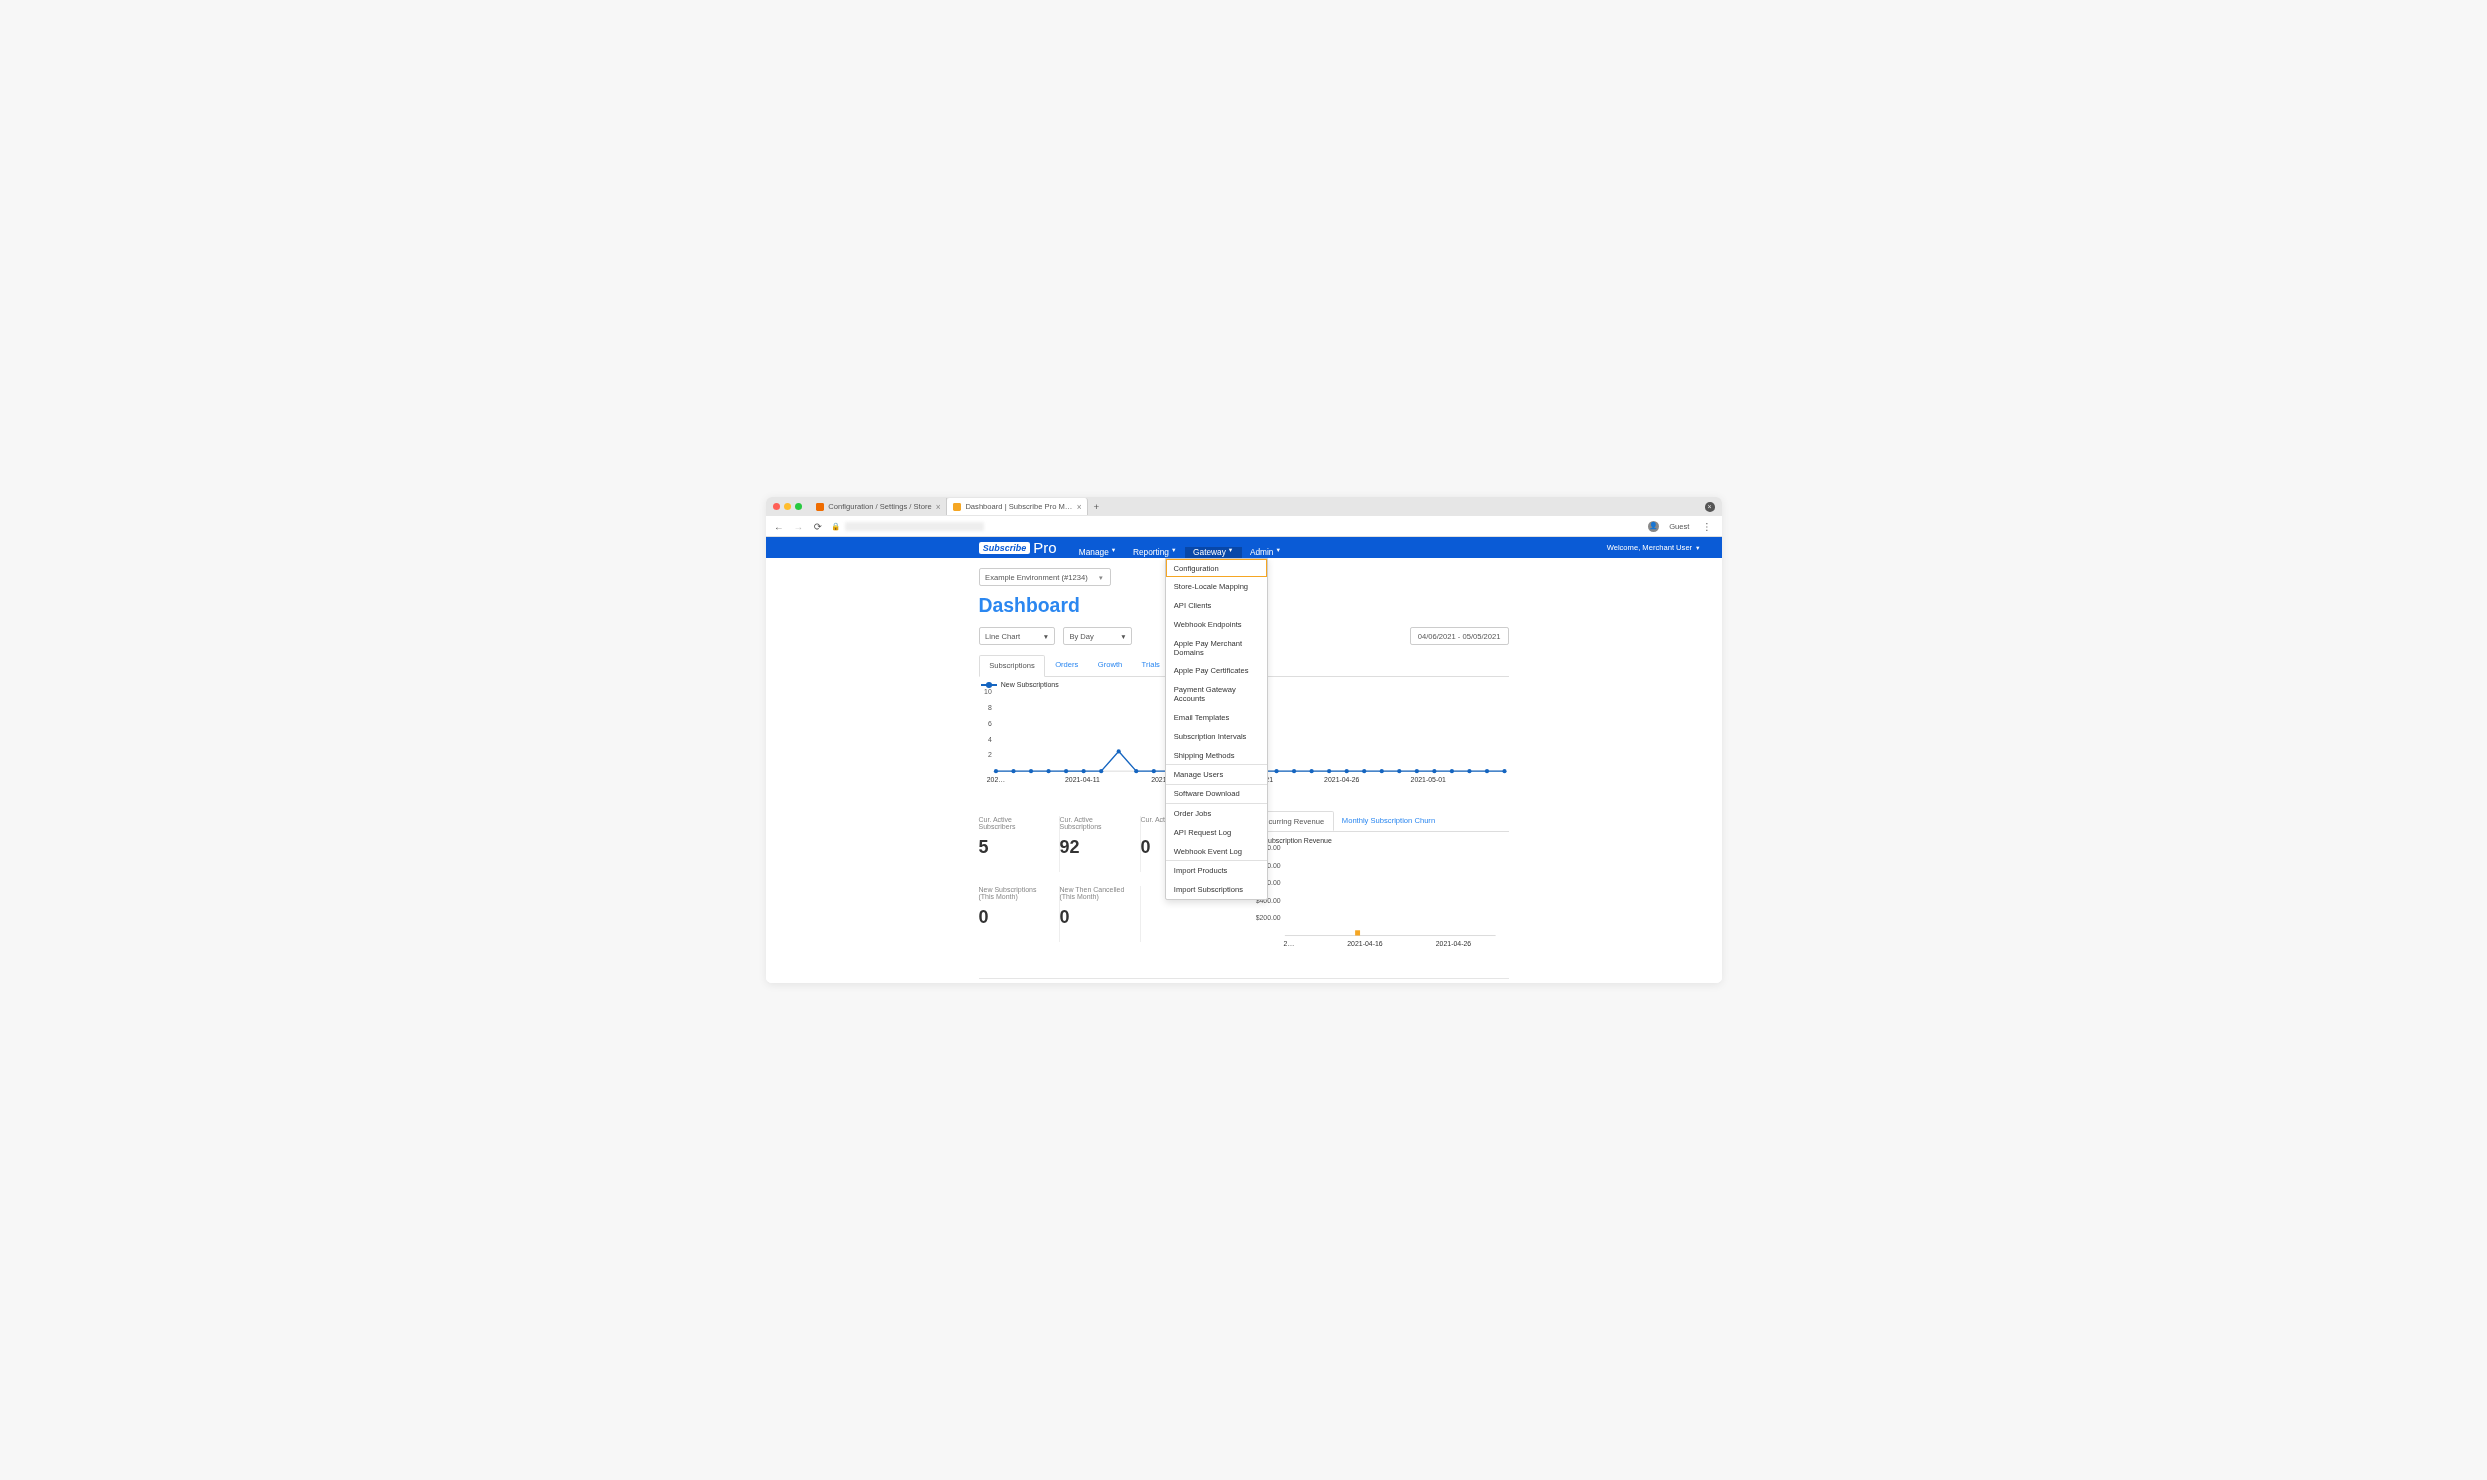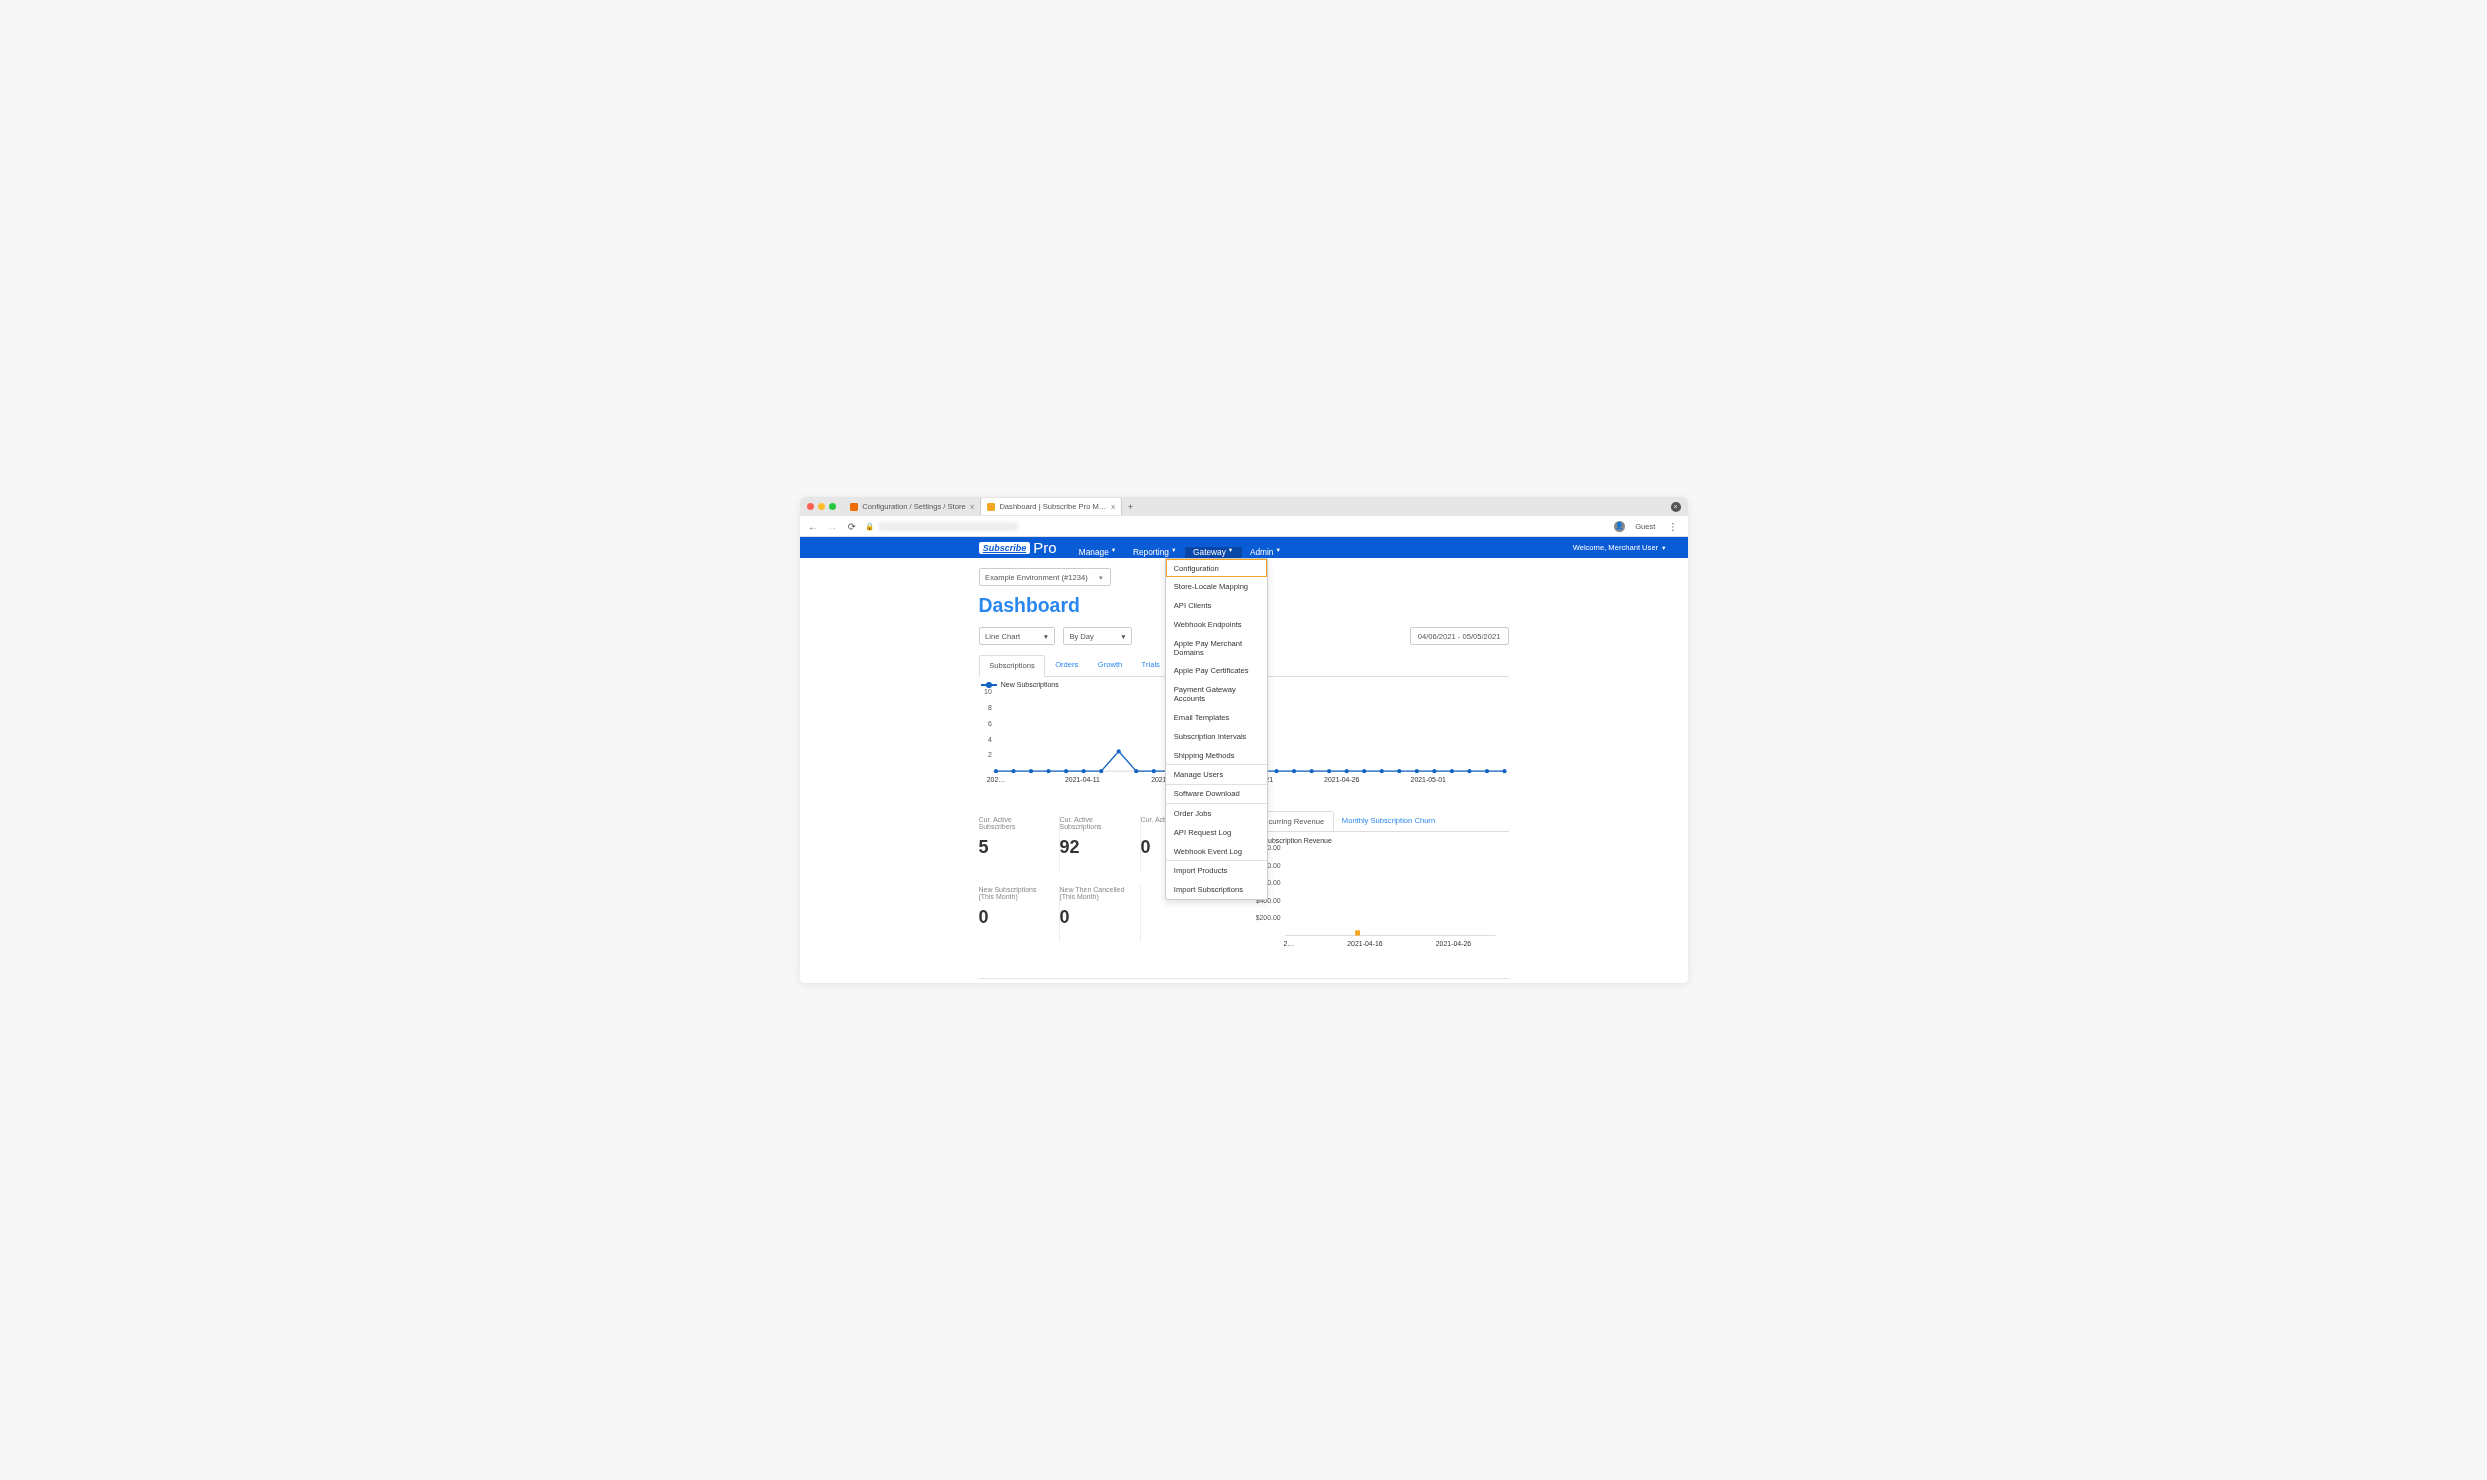--- a/index.html
+++ b/index.html
@@ -1,18 +1,18 @@
 <!DOCTYPE html>
 <html style="font-size:11px"><head>
 <meta charset="utf-8">
 <style>
 * { box-sizing: border-box; margin: 0; padding: 0; font-family: -apple-system, BlinkMacSystemFont, "Segoe UI", Helvetica, Arial, sans-serif; }
 body { background: #f7f7f7; display: flex; align-items: center; justify-content: center; min-height: 100vh; padding: 28px; }
 
-.browser-window { width: 888px; height: 486px; background: #fff; border-radius: 5.6px; overflow: hidden; box-shadow: 0 1.4px 8.3px rgba(0,0,0,0.08); position: relative; }
+.browser-window { width: 956px; height: 486px; background: #fff; border-radius: 5.6px; overflow: hidden; box-shadow: 0 1.4px 8.3px rgba(0,0,0,0.08); position: relative; }
 
 .tab-bar { height: 19.4px; background: #e6e6e6; display: flex; align-items: center; padding: 0 7px; position: relative; }
 .traffic-lights { display: flex; gap: 4.2px; margin-right: 8.3px; }
 .light { width: 7px; height: 7px; border-radius: 50%; }
 .light.red { background: #ff5f57; }
 .light.yellow { background: #ffbd2e; }
 .light.green { background: #28c940; }
 .tab { display: flex; align-items: center; height: 16.7px; padding: 0 5.6px; font-size: 7.6px; color: #555; border-right: 0.7px solid #ccc; gap: 4.2px; background:#e6e6e6;}
 .tab.active { background: #fff; border-radius:2.8px 2.8px 0 0;}
 .tab .close { color:#888; font-size:8.3px; }
@@ -28,21 +28,21 @@
 .lock { color:#555; font-size:7.6px; }
 .blur { height:8.3px; width:139px; background:#eee; border-radius:1.4px; filter:blur(1.4px);}
 .guest-pill { display:flex; align-items:center; gap:10px; font-size:7.6px; color:#555; padding:1.4px 2.8px;}
 .guest-avatar { width:11px; height:11px; border-radius:50%; background:#888; display:flex; align-items:center; justify-content:center; color:#fff; font-size:7px;}
 .kebab { color:#555; font-size:9.7px; padding:0 2.8px;}
 
 .viewport { height: calc(100% - 40px); overflow:hidden; position:relative; }
 
 .header-bar { height:21px; background:#0a5bd6; display:flex; align-items:center; padding:0 0 0 0; color:#fff; font-size:8.3px;}
 .header-bar { justify-content:center; }
-.logo-badge { background:#fff; color:#0a5bd6; font-weight:700; font-style:italic; padding:0.7px 4.2px; border-radius:2.1px; font-size:9px; margin-right:2.8px;text-decoration:underline;}
+.logo-badge { background:#fff; color:#0a5bd6; font-weight:700; font-style:italic; padding:0.7px 4.2px; border-radius:2.1px; font-size:9px; margin-right:2.8px;}
 .logo-pro { font-weight:400; font-size:15px; color:#fff;text-align:center;}
 .nav { display:flex; margin-left:14px;}
 .nav-item { padding:0 8.3px; height:21px; display:flex; align-items:flex-start; gap:2px; cursor:pointer;margin-top:20px;}
 .nav-item.active { background:#0847a8;}
 .caret { font-size:5.6px;}
 .header-bar { padding:0;}
 .header-bar .inner { width:530px; margin:0 auto; display:flex; align-items:center;}
 .header-bar .right { position:absolute; right:21px; font-size:7.6px; display:flex; align-items:center; gap:2.8px;}
 .header-bar { position:relative;}
 

